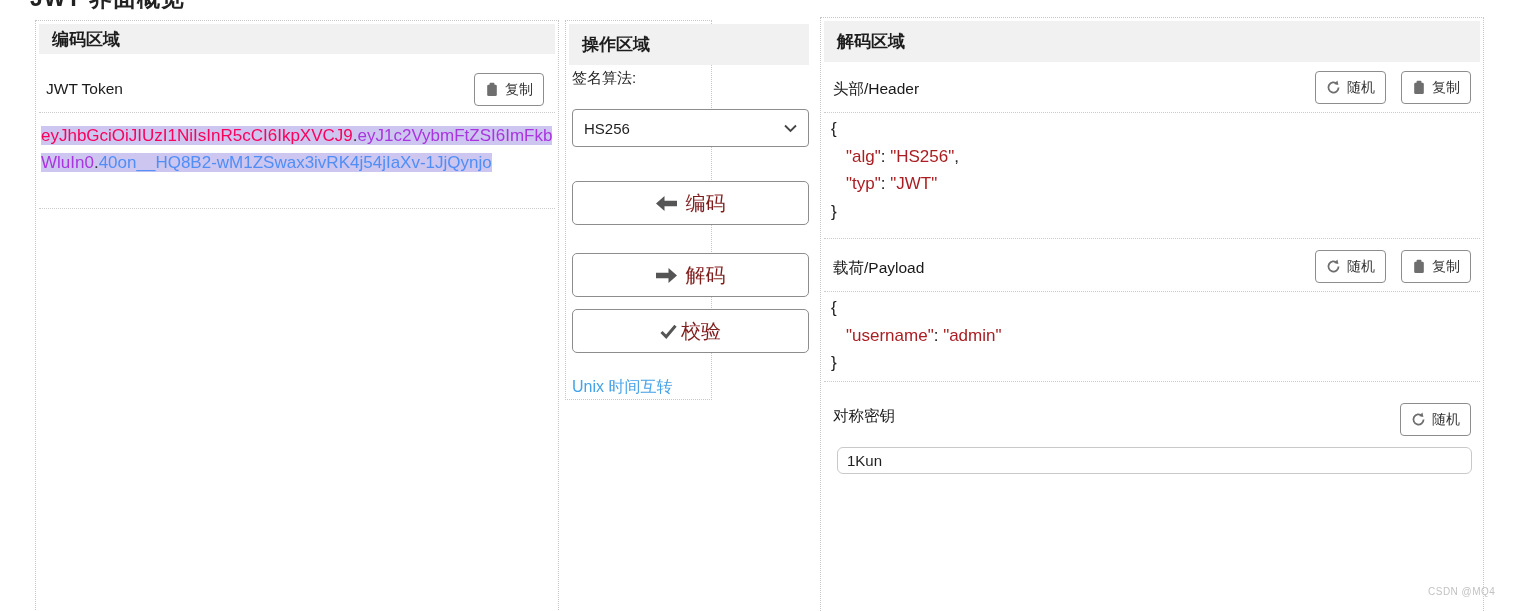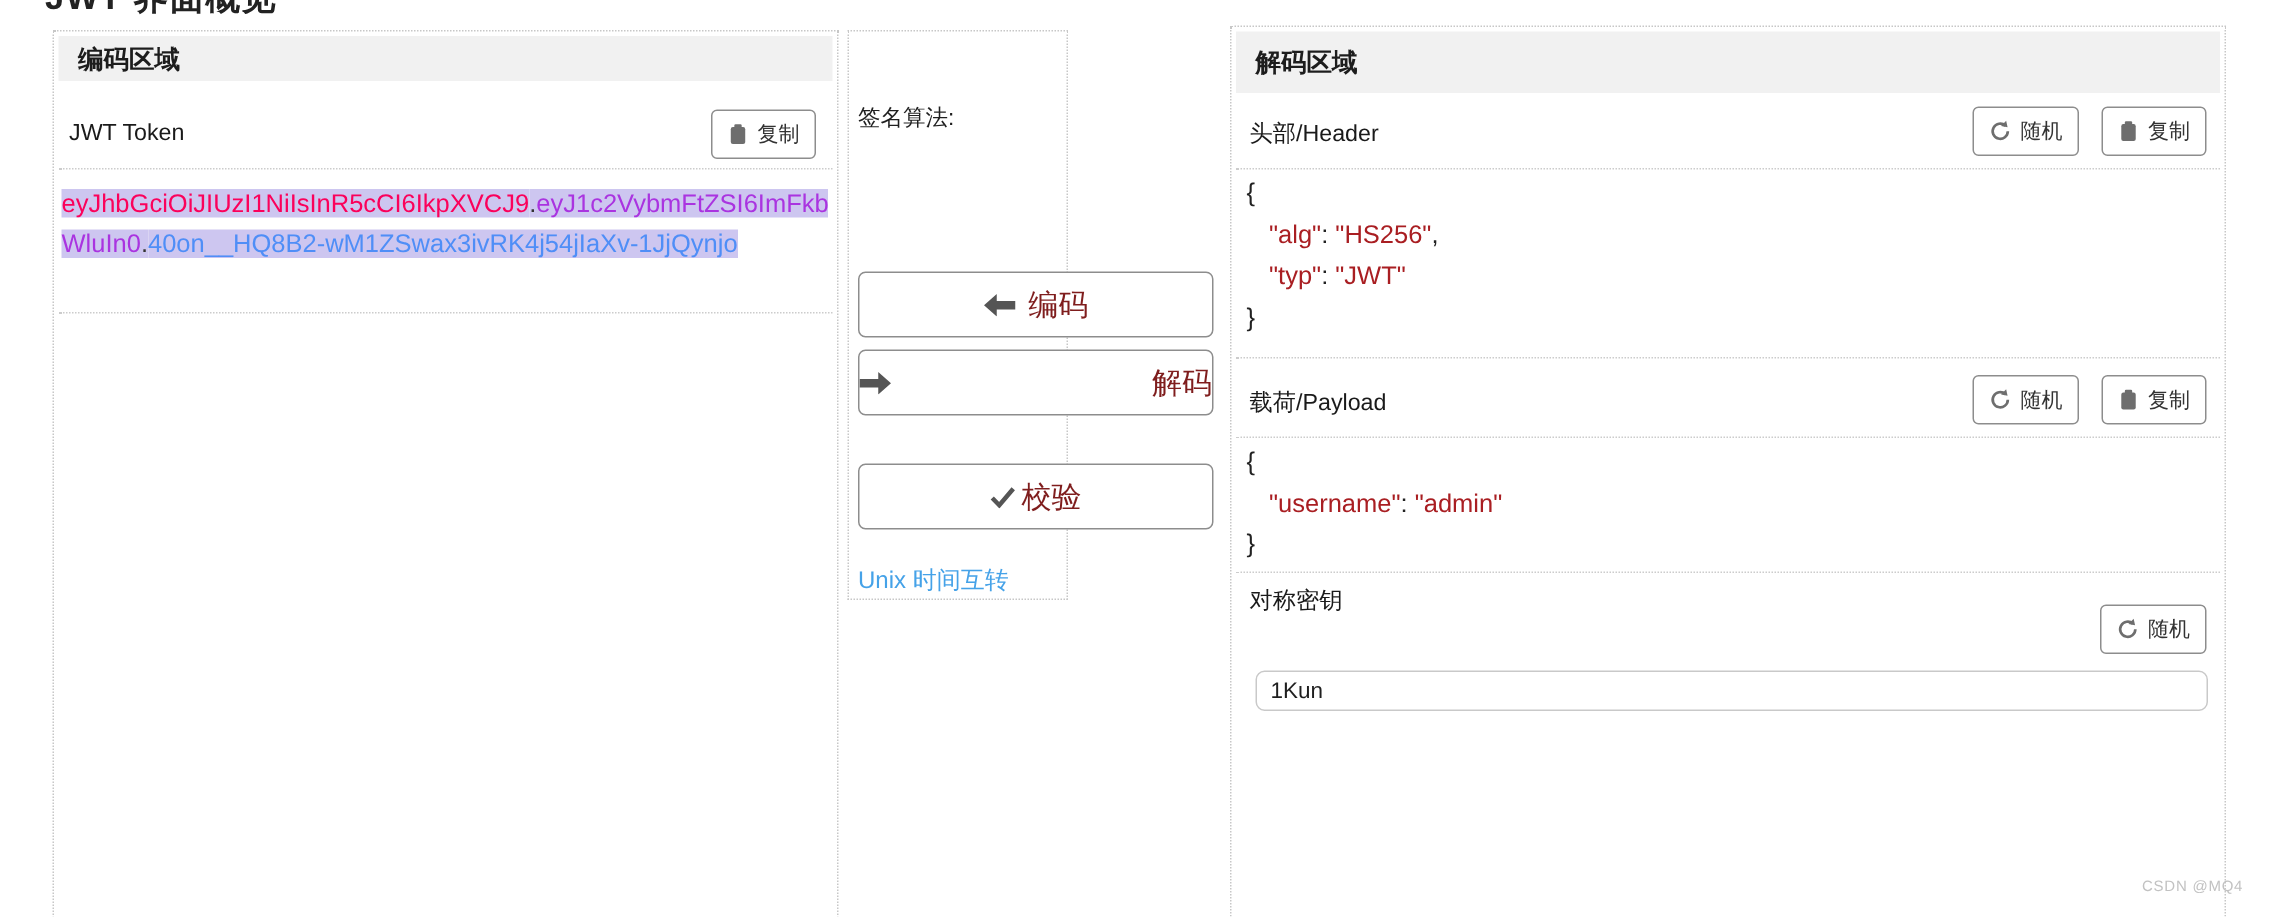--- a/index.html
+++ b/index.html
@@ -115,34 +115,43 @@
   <div class="sep" style="top:91px;"></div>
 
   <div class="token-box">
     <span class="seg-h">eyJhbGciOiJIUzI1NiIsInR5cCI6IkpXVCJ9</span><span class="seg-dot">.</span><span class="seg-p">eyJ1c2VybmFtZSI6ImFkbWluIn0</span><span class="seg-dot">.</span><span class="seg-s">40on__HQ8B2-wM1ZSwax3ivRK4j54jIaXv-1JjQynjo</span>
   </div>
 
   <div class="sep" style="top:187px;"></div>
 </div>
 
 <div class="panel" id="operate-panel">
+  <div class="band" style="left:3px; top:3px; width:240px; height:41px;">操作区域</div>
 
   <div class="alg-label">签名算法:</div>
 
+  <div class="select">
+    <span>HS256</span>
+    <span class="ico">
+      <svg width="13" height="9" viewBox="0 0 13 9" fill="none" stroke="currentColor" stroke-width="1.8">
+          <path d="M1 1.5 L6.5 7 L12 1.5"></path>
+        </svg>
+    </span>
+  </div>
 
   <button class="btn-big" style="top:160px;">
     <span class="ico">
       <svg width="21" height="15" viewBox="0 0 21 15" fill="currentColor">
           <path d="M8.5 0 L8.5 4.7 L21 4.7 L21 10.3 L8.5 10.3 L8.5 15 L0 7.5 Z"></path>
         </svg>
     </span>
     <span>编码</span>
   </button>
 
-  <button class="btn-big" style="top:212px;justify-content:space-between;">
+  <button class="btn-big" style="top:232px;">
     <span class="ico">
       <svg width="21" height="15" viewBox="0 0 21 15" fill="currentColor">
           <path d="M12.5 0 L12.5 4.7 L0 4.7 L0 10.3 L12.5 10.3 L12.5 15 L21 7.5 Z"></path>
         </svg>
     </span>
     <span>解码</span>
   </button>
 
   <button class="btn-big" style="top:288px; gap:4px;">
     <span class="ico">
@@ -215,21 +224,21 @@
   <div class="sep" style="top:273px;"></div>
 
   <div class="code" style="top:276px;">
     <div class="row" style="padding-left:0;"><span class="j-p">{</span></div>
     <div class="row"><span class="j-red">"username"</span><span class="j-p">: </span><span class="j-red">"admin"</span><span class="j-p"></span></div>
     <div class="row" style="padding-left:0;"><span class="j-p">}</span></div>
   </div>
 
   <div class="sep" style="top:363px;"></div>
 
-  <div class="sec-label" style="left:12px; top:372px;">对称密钥</div>
+  <div class="sec-label" style="left:12px; top:388px;">对称密钥</div>
 
   <button class="btn-small" style="right:12px; top:385px;">
     <span class="ico">
       <svg width="15" height="15" viewBox="0 0 16 16" fill="none">
           <path d="M13.4 8 a5.4 5.4 0 1 1 -1.7 -3.95" stroke="currentColor" stroke-width="1.9"></path>
           <path d="M12.2 0.6 L13.2 5.2 L8.6 4.3 Z" fill="currentColor"></path>
         </svg>
     </span>
     <span>随机</span>
   </button>

